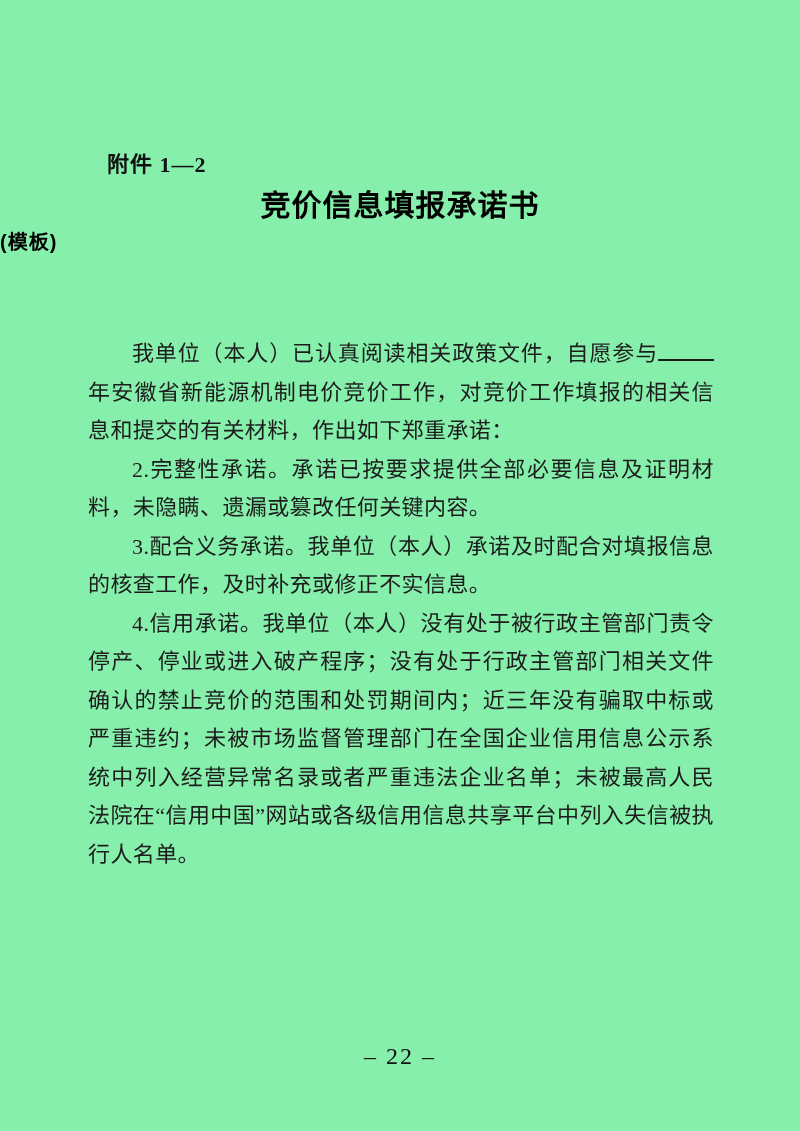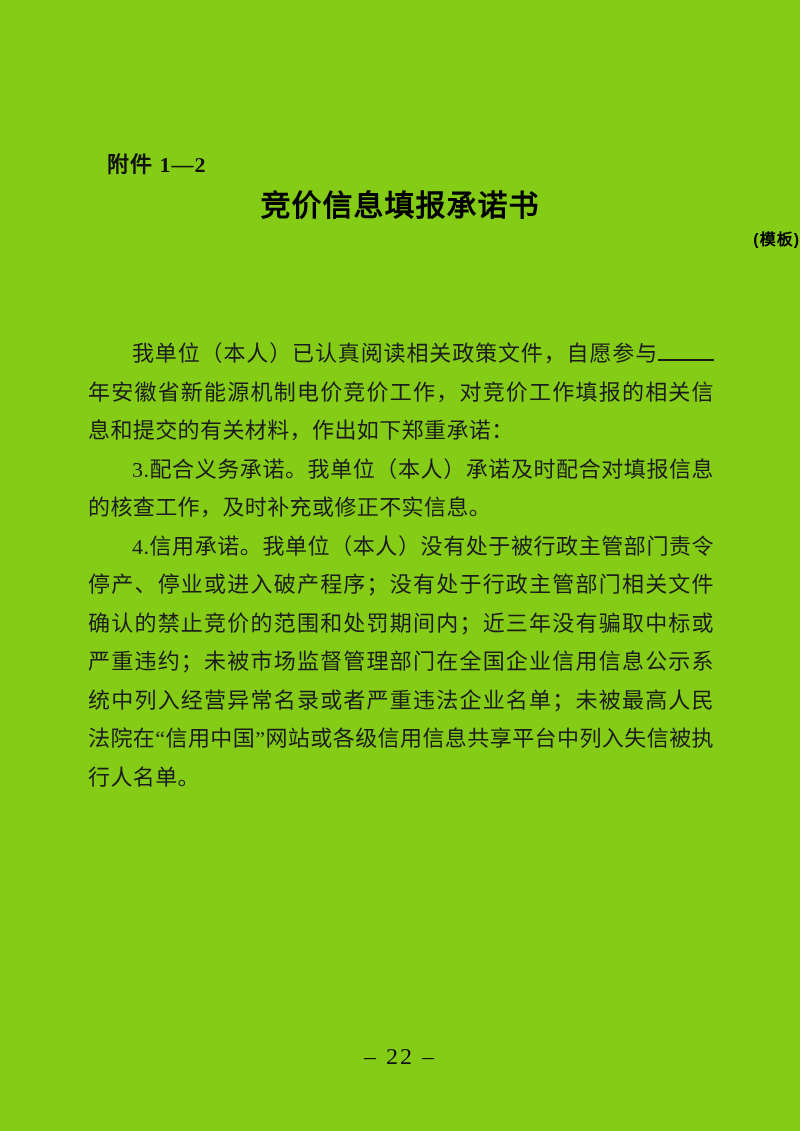--- a/index.html
+++ b/index.html
@@ -4,21 +4,21 @@
 <style>
   html, body {
     margin: 0;
     padding: 0;
     background: #ffffff;
   }
   .page {
     position: relative;
     width: 800px;
     height: 1131px;
-    background: #84cc16;
+    background: #86efac;
     overflow: hidden;
     font-family: "Liberation Serif", serif;
     color: #1f1f1f;
   }
   .attachment-label {
     position: absolute;
     left: 107px;
     top: 146px;
     font-size: 22px;
     font-weight: 600;
@@ -36,24 +36,24 @@
     font-weight: bold;
     font-size: 30px;
     letter-spacing: 1px;
     color: #000000;
   }
   .doc-subtitle {
     position: absolute;
     left: 0;
     top: 226px;
     width: 100%;
-    text-align: right;
+    text-align: left;
     font-family: "Liberation Sans", sans-serif;
     font-weight: bold;
-    font-size: 16px;
+    font-size: 20px;
     letter-spacing: 1px;
     color: #000000;
   }
   .body-text {
     position: absolute;
     left: 88px;
     top: 299px;
     width: 626px;
     font-size: 22px;
     line-height: 38.5px;
@@ -95,20 +95,21 @@
 
   <div class="doc-title">竞价信息填报承诺书</div>
 
   <div class="doc-subtitle">(模板)</div>
 
   <div class="body-text">
 
     <p><span>我单位（本人）已认真阅读相关政策文件，自愿参与</span><span class="fill-blank"></span><span>年安徽省新能源机制电价竞价工作，对竞价工作填报的相关信息和提交的有关材料，作出如下郑重承诺：</span></p>
 
 
+    <p>2.完整性承诺。承诺已按要求提供全部必要信息及证明材料，未隐瞒、遗漏或篡改任何关键内容。</p>
 
     <p>3.配合义务承诺。我单位（本人）承诺及时配合对填报信息的核查工作，及时补充或修正不实信息。</p>
 
     <p>4.信用承诺。我单位（本人）没有处于被行政主管部门责令停产、停业或进入破产程序；没有处于行政主管部门相关文件确认的禁止竞价的范围和处罚期间内；近三年没有骗取中标或严重违约；未被市场监督管理部门在全国企业信用信息公示系统中列入经营异常名录或者严重违法企业名单；未被最高人民法院在“信用中国”网站或各级信用信息共享平台中列入失信被执行人名单。</p>
 
 
   </div>
 
   <div class="page-footer">– 22 –</div>
 

